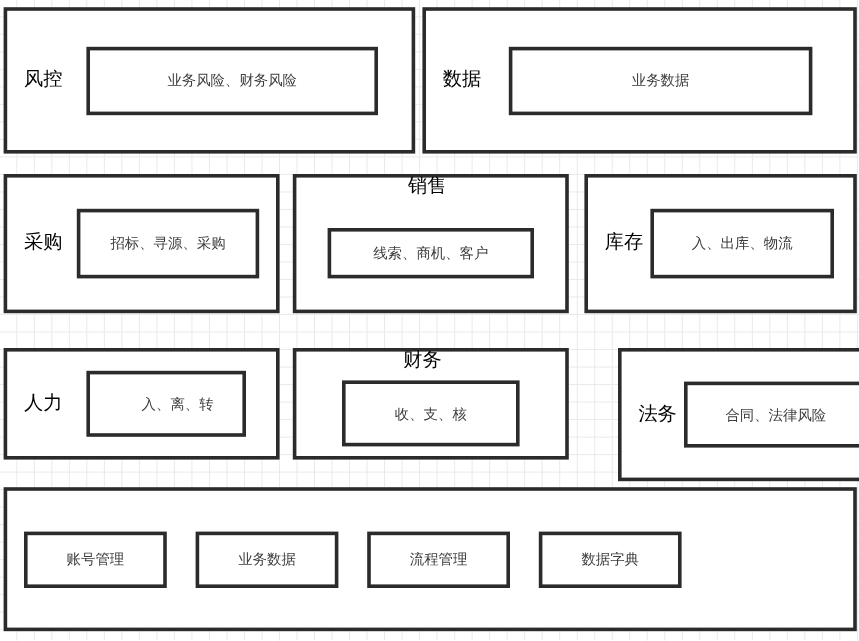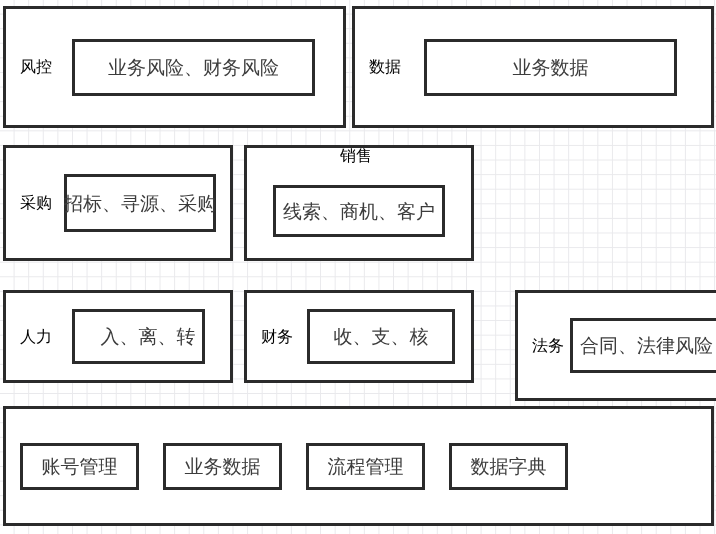--- a/index.html
+++ b/index.html
@@ -53,21 +53,21 @@
     align-items: center;
     flex: 1 1 auto;
     justify-content: flex-start;
   }
 
   .chip {
     box-sizing: border-box;
     border: 3px solid #2b2b2b;
     background: #ffffff;
     color: #3c3c3c;
-    font-size: 19px;
+    font-size: 12px;
     line-height: 1;
     display: flex;
     align-items: center;
     justify-content: center;
     white-space: nowrap;
   }
 
   
   #grp-risk      { left: 3px;   top: 6px;   width: 343px; height: 122px; }
   #grp-risk .group-label { margin-right: 20px; }
@@ -77,32 +77,32 @@
   #grp-data .group-label { margin-right: 23px; }
   #grp-data .chip { width: 253px; height: 57px; }
 
   
   #grp-purchase  { left: 3px;   top: 145px; width: 230px; height: 116px; }
   #grp-purchase .group-label { margin-right: 12px; }
   #grp-purchase .chip { width: 152px; height: 58px; }
 
   #grp-sales     { left: 244px; top: 145px; width: 230px; height: 116px; flex-direction: column; }
   #grp-sales .group-label { margin-right: 6px; }
-  #grp-sales .chip { width: 172px; height: 52px; }
+  #grp-sales .chip { width: 172px; height: 42px; }
 
   #grp-stock     { left: 487px; top: 145px; width: 227px; height: 116px; }
   #grp-stock .group-label { margin-right: 6px; }
   #grp-stock .chip { width: 153px; height: 58px; }
 
   
   #grp-hr        { left: 3px;   top: 290px; width: 230px; height: 93px; }
   #grp-hr .group-label { margin-right: 20px; }
   #grp-hr .chip { width: 133px; height: 55px; padding-left: 19px; }
 
-  #grp-finance   { left: 244px; top: 290px; width: 230px; height: 93px; }
+  #grp-finance   { left: 244px; top: 290px; width: 230px; height: 93px; flex-direction: column; }
   #grp-finance .group-label { margin-right: 14px; }
   #grp-finance .chip { width: 148px; height: 55px; }
 
   #grp-legal     { left: 515px; top: 290px; width: 227px; height: 111px; }
   #grp-legal .group-label { margin-right: 6px; }
   #grp-legal .chip { width: 153px; height: 55px; }
 
   
   #grp-base      { left: 3px;   top: 406px; width: 711px; height: 120px; }
   #grp-base .group-label { margin-right: 30px; }
@@ -151,20 +151,26 @@
     </div>
   </div>
 
   <div class="group" id="grp-sales">
     <span class="group-label">销售</span>
     <div class="chips">
       <div class="chip">线索、商机、客户</div>
     </div>
   </div>
 
+  <div class="group" id="grp-stock">
+    <span class="group-label">库存</span>
+    <div class="chips">
+      <div class="chip">入、出库、物流</div>
+    </div>
+  </div>
 
   <div class="group" id="grp-hr">
     <span class="group-label">人力</span>
     <div class="chips">
       <div class="chip">入、离、转</div>
     </div>
   </div>
 
   <div class="group" id="grp-finance">
     <span class="group-label">财务</span>

